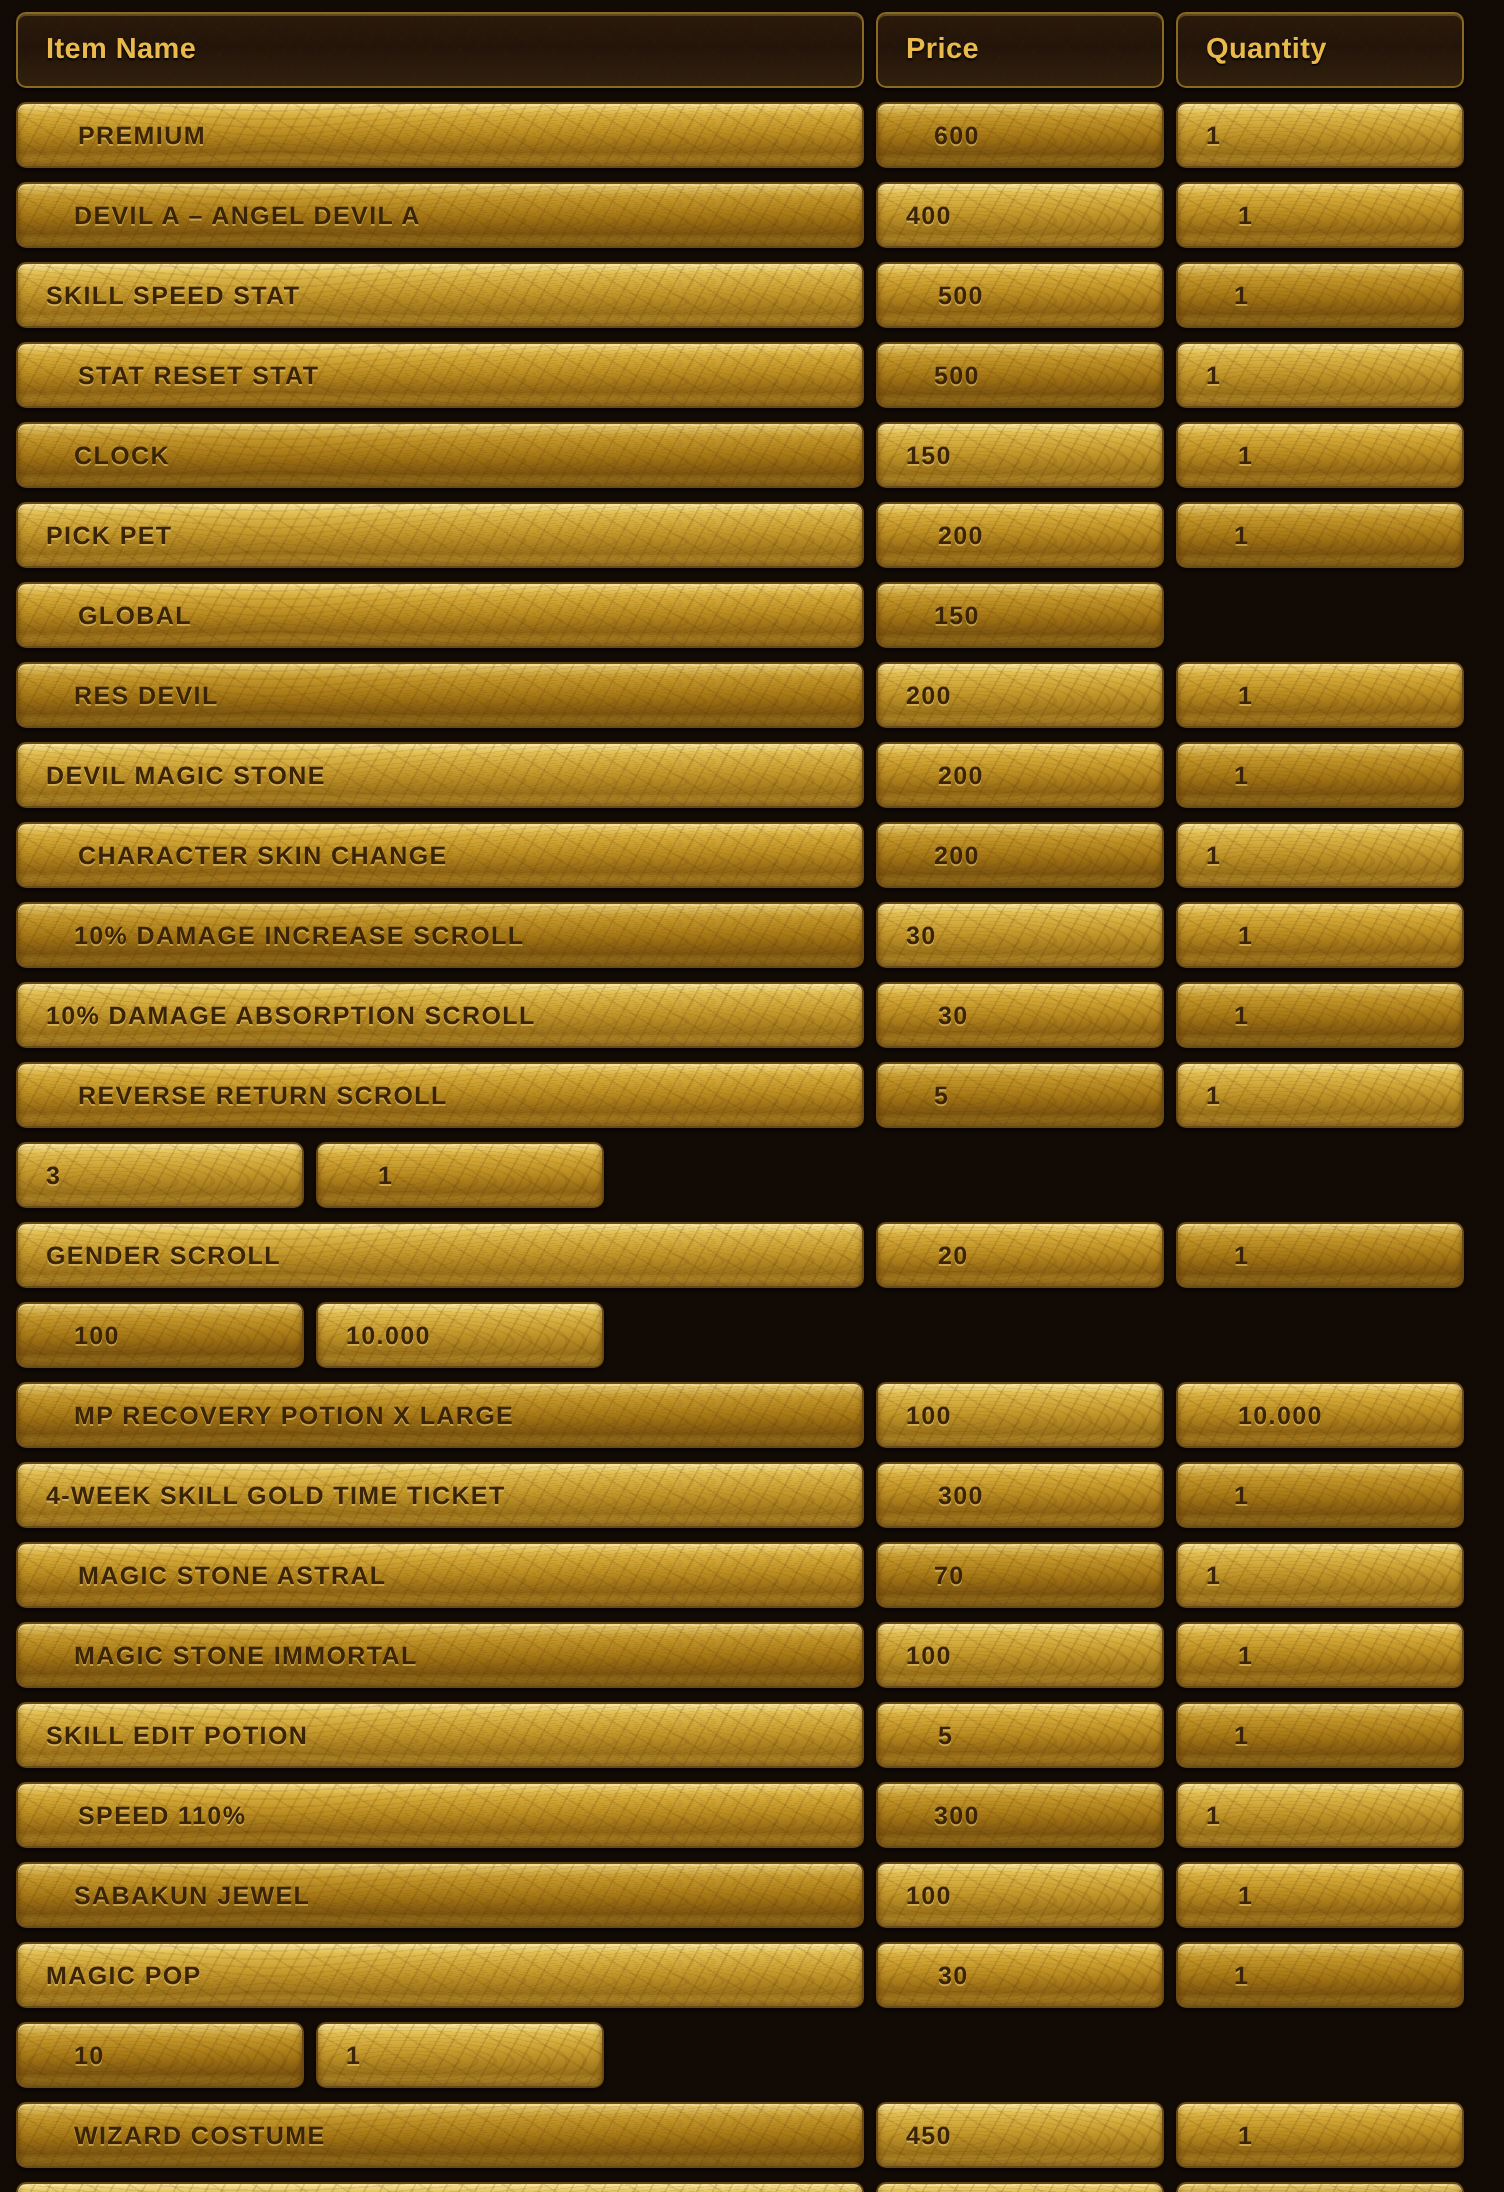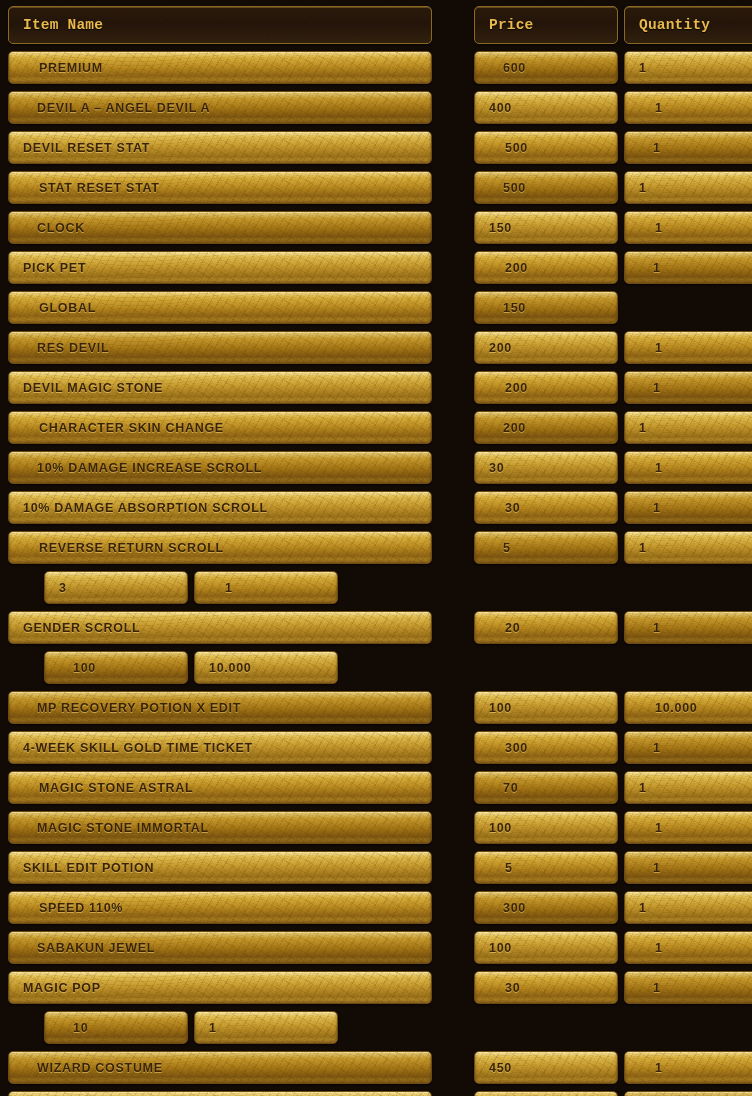--- a/index.html
+++ b/index.html
@@ -59,21 +59,20 @@
     border: 1px solid #8a6a22;
     box-shadow: inset 0 1px 0 rgba(200,160,70,0.35), 0 1px 2px rgba(0,0,0,0.8);
   }
   .header .cell::before { opacity: .35; }
   .header .cell > span {
     color: #e9b94b;
     font-size: 14.5px;
     font-weight: bold;
     letter-spacing: .2px;
     text-shadow: 0 1px 1px rgba(0,0,0,0.9);
-    font-family: Liberation Mono, monospace;
   }
 
   
   .gold-a {
     background: linear-gradient(180deg, #f3dc8a 0%, #d8ae3c 18%, #b8891f 50%, #8f6414 78%, #c79c2e 100%);
     padding-left: 30px;
   }
   .gold-b {
     background: linear-gradient(180deg, #e7cf7a 0%, #c79b2e 20%, #a57615 52%, #7c5510 80%, #b98f26 100%);
     padding-left: 28px;
@@ -83,21 +82,21 @@
   }
   .cell > span.txt {
     color: #3a2405;
     font-size: 12.5px;
     font-weight: bold;
     letter-spacing: .7px;
     text-shadow: 0 1px 0 rgba(255,235,160,0.45);
   }
 
   .c-name { width: 424px; flex: 0 0 424px; }
-  .c-price { width: 144px; flex: 0 0 144px; margin-left: 36px; }
+  .c-price { width: 144px; flex: 0 0 144px; }
   .c-qty { width: 144px; flex: 0 0 144px; }
 </style>
 </head>
 <body>
 
 <div class="table">
 
   <div class="row header">
     <div class="cell c-name">
       <span>Item Name</span>
@@ -128,21 +127,21 @@
         </div>
         <div class="cell c-price gold-c">
           <span class="txt">400</span>
         </div>
         <div class="cell c-qty gold-a">
           <span class="txt">1</span>
         </div>
       </div>
       <div class="row">
         <div class="cell c-name gold-c">
-          <span class="txt">DEVIL RESET STAT</span>
+          <span class="txt">SKILL SPEED STAT</span>
         </div>
         <div class="cell c-price gold-a">
           <span class="txt">500</span>
         </div>
         <div class="cell c-qty gold-b">
           <span class="txt">1</span>
         </div>
       </div>
       <div class="row">
         <div class="cell c-name gold-a">
@@ -273,21 +272,21 @@
       <div class="row">
         <div class="cell c-price gold-b">
           <span class="txt">100</span>
         </div>
         <div class="cell c-qty gold-c">
           <span class="txt">10.000</span>
         </div>
       </div>
       <div class="row">
         <div class="cell c-name gold-b">
-          <span class="txt">MP RECOVERY POTION X EDIT</span>
+          <span class="txt">MP RECOVERY POTION X LARGE</span>
         </div>
         <div class="cell c-price gold-c">
           <span class="txt">100</span>
         </div>
         <div class="cell c-qty gold-a">
           <span class="txt">10.000</span>
         </div>
       </div>
       <div class="row">
         <div class="cell c-name gold-c">

